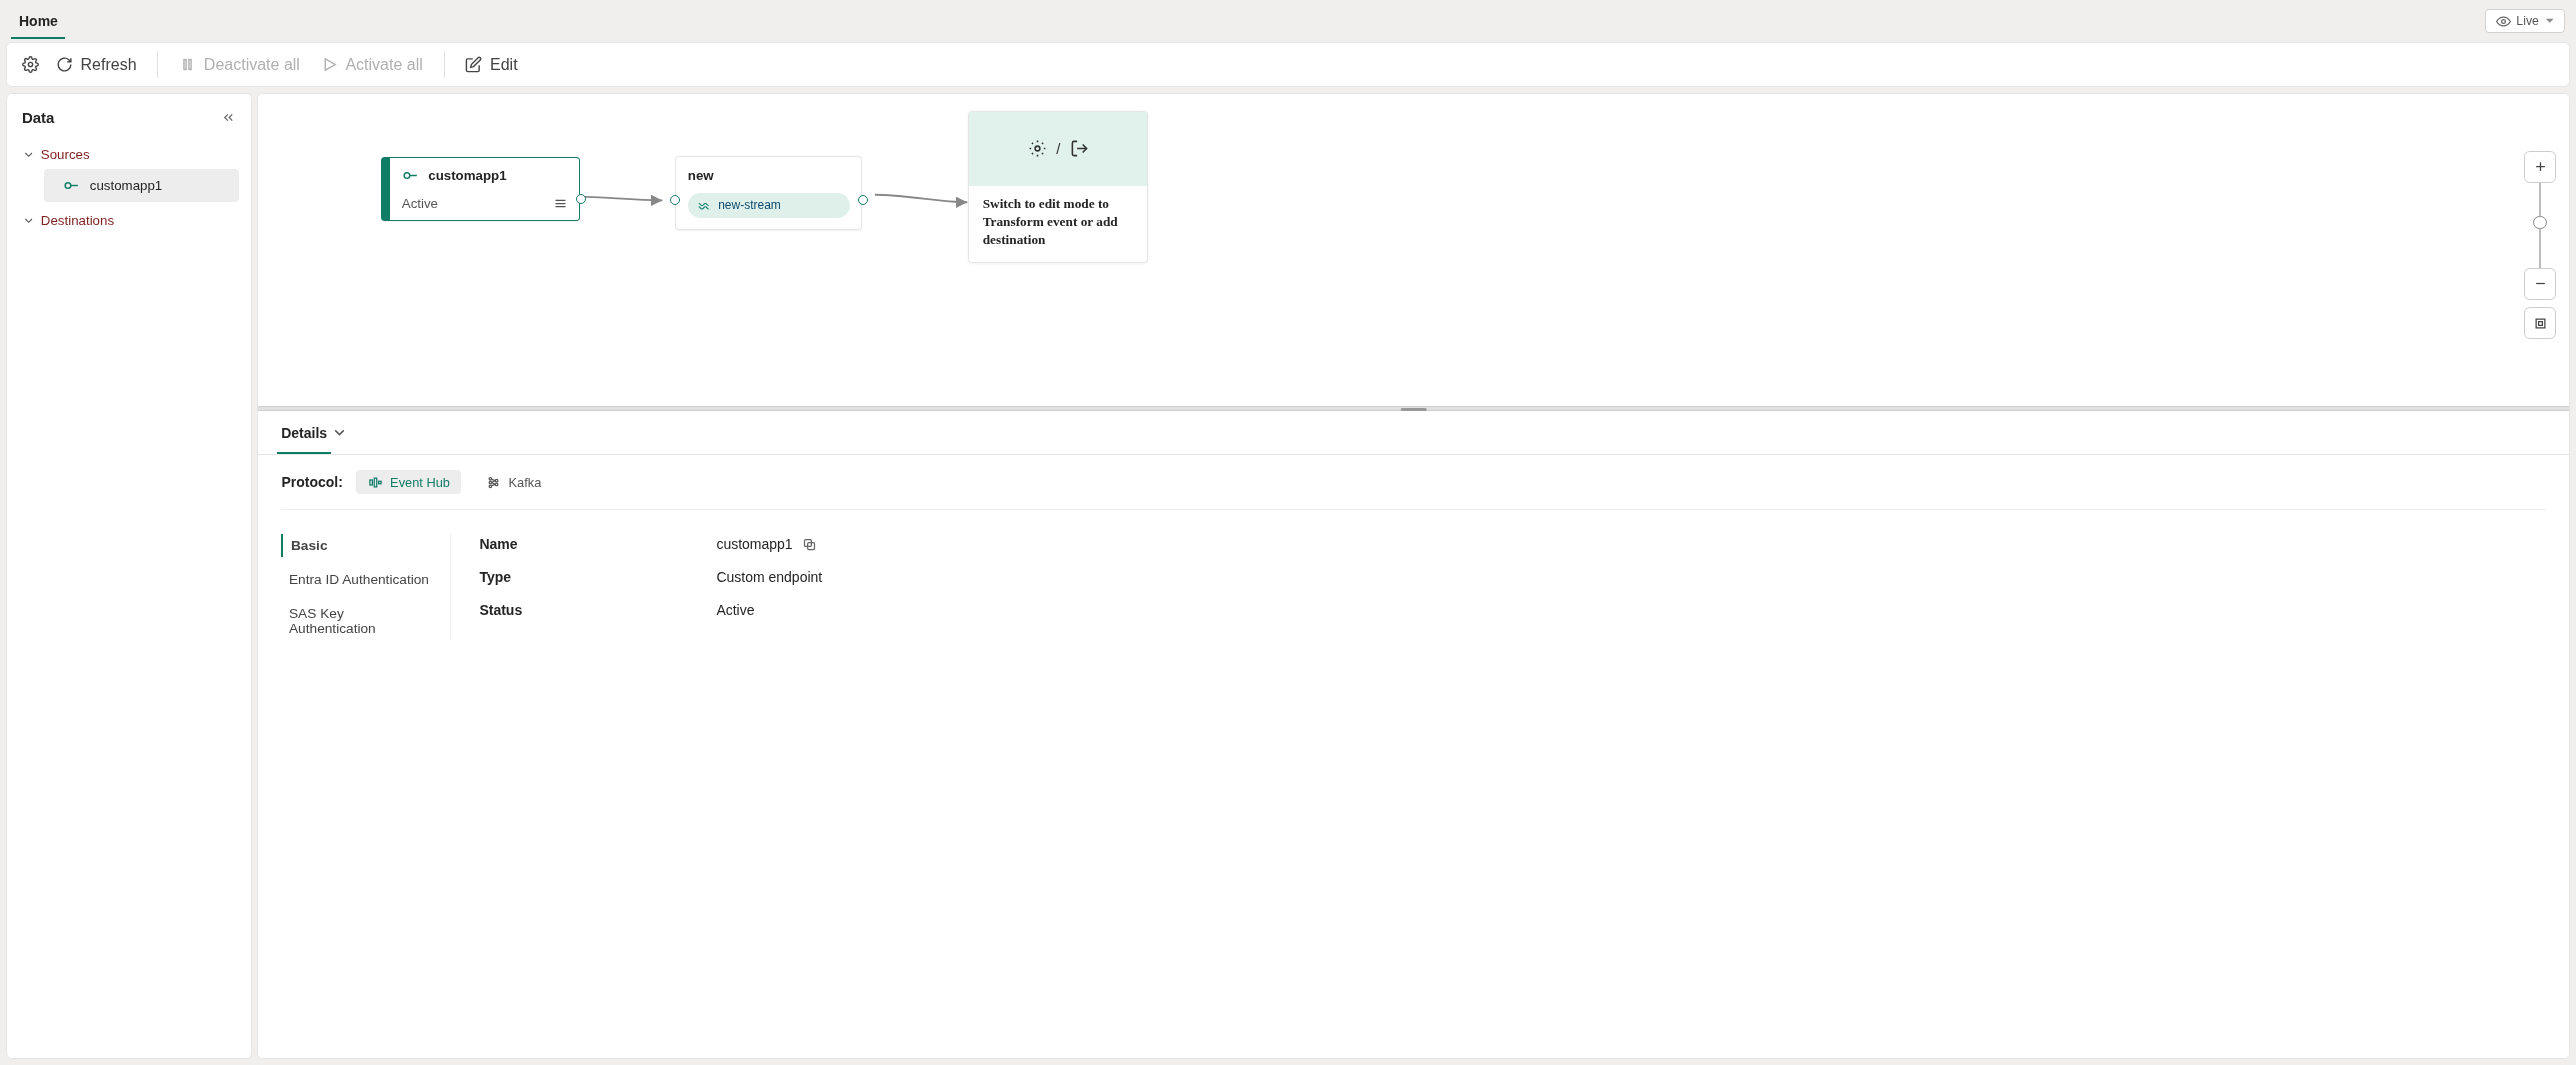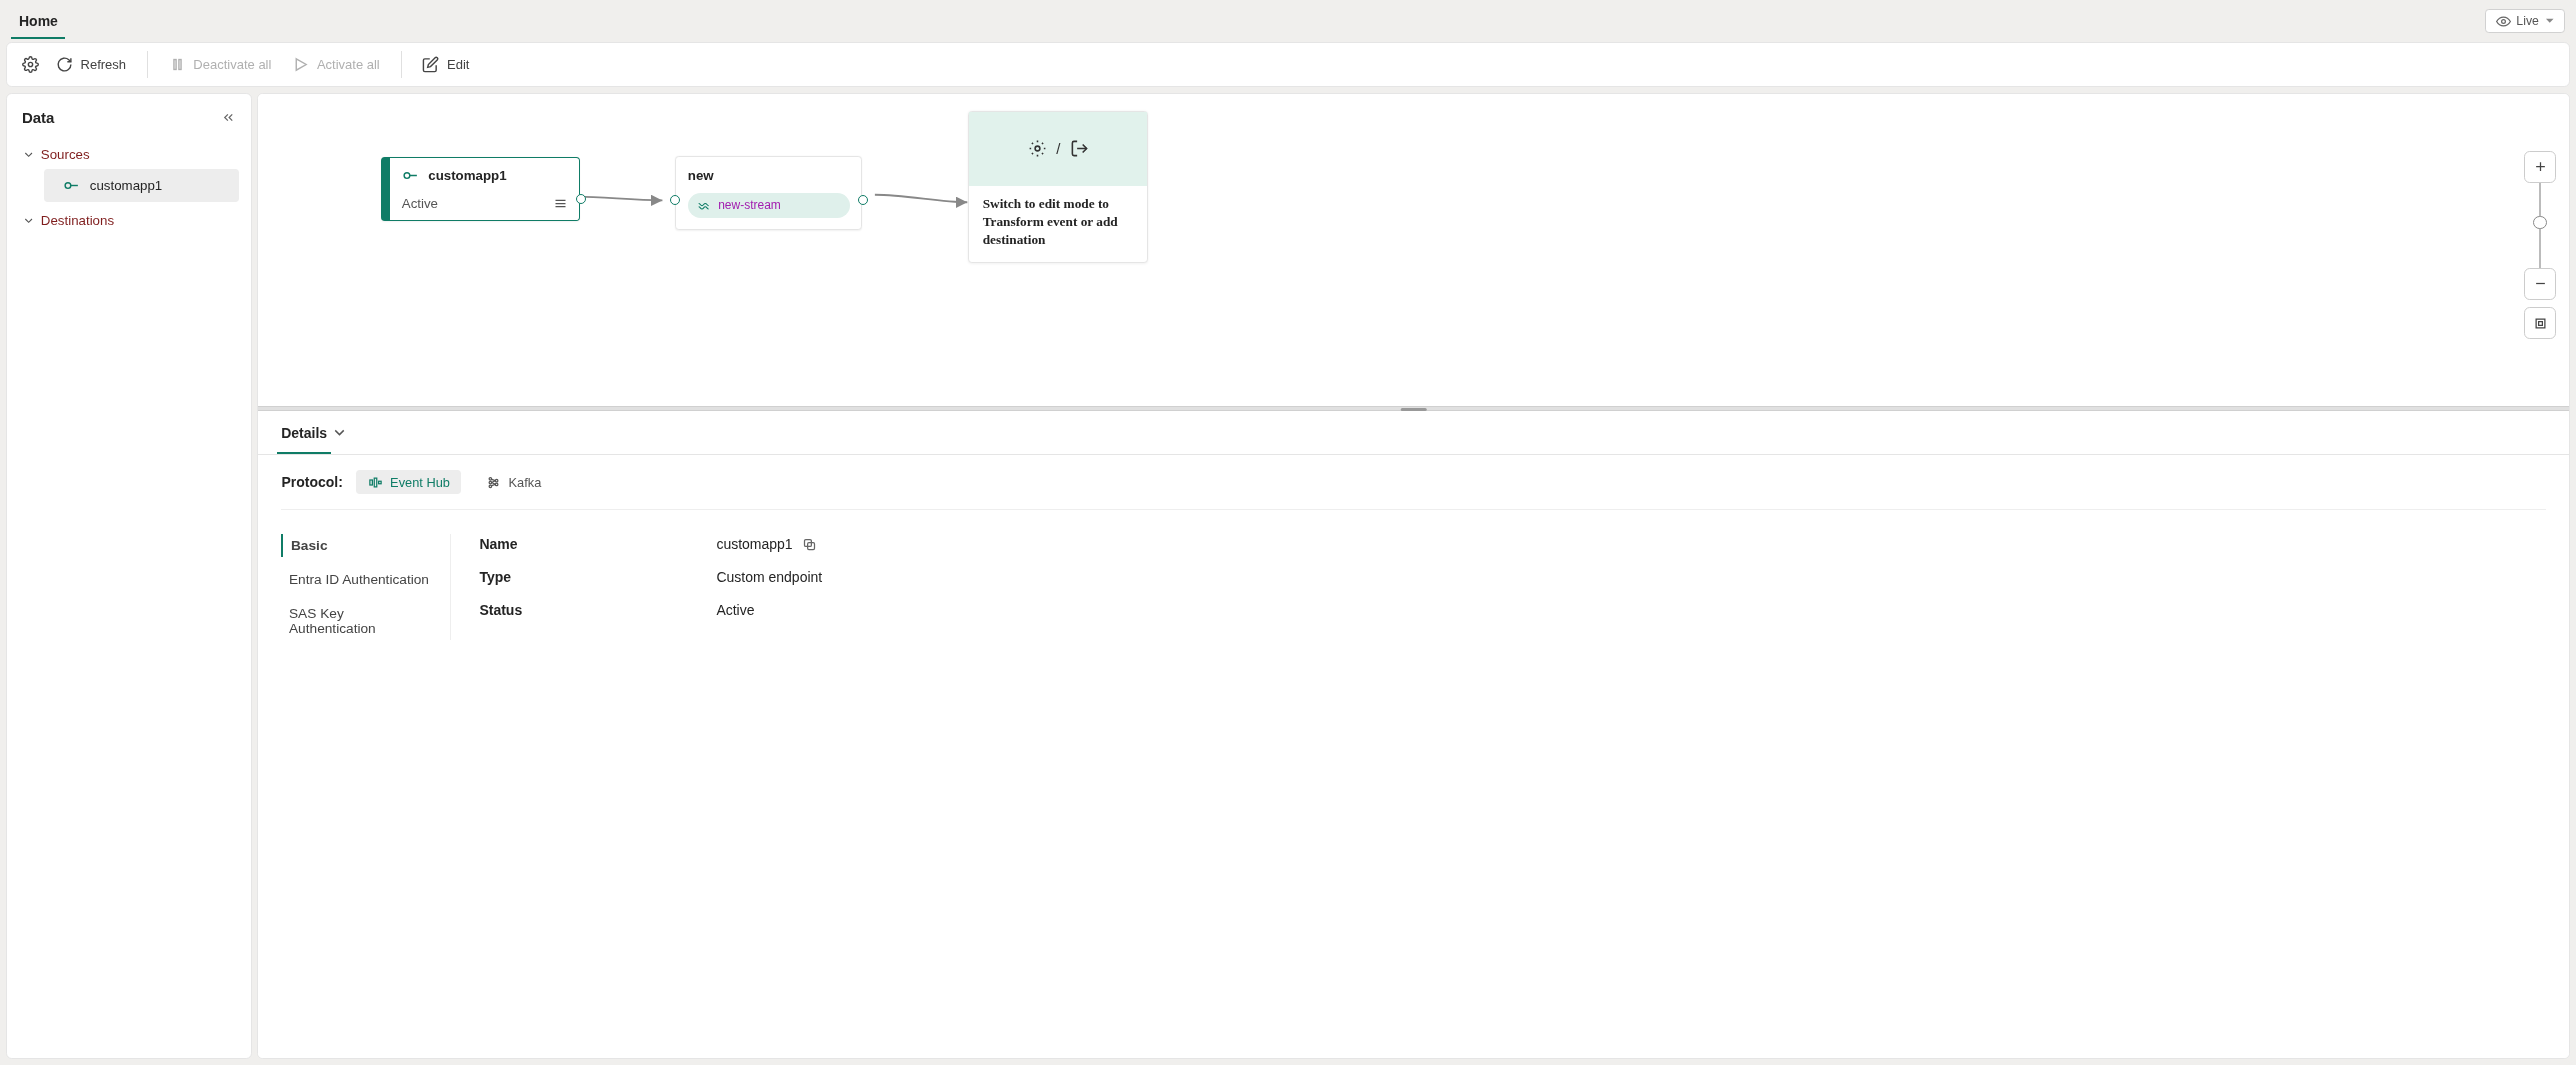--- a/index.html
+++ b/index.html
@@ -6,21 +6,21 @@
     body { font-family: 'Segoe UI', Tahoma, sans-serif; background: #f0efed; color: #242424; font-size: 13.3px; }
 
     
     .top-row { display: flex; align-items: center; justify-content: space-between; height: 42px; padding: 0 11.4px; background: #f0efed; }
     .tab-home { font-weight: 600; font-size: 14px; padding: 9.5px 7.6px 7.6px; border-bottom: 2.8px solid #0f7c66; }
     .live-btn { display:flex; align-items:center; gap:5.7px; background:#fff; border:0.9px solid #d1d1d1; border-radius:3.8px; padding:3.8px 9.5px; font-size:12.3px; cursor:pointer; color:#555; }
 
     
     .toolbar { display:flex; align-items:center; height:45px; background:#fff; border:0.9px solid #e5e5e5; border-radius:5.7px; margin:0 5.7px; padding:0 9.5px; gap:1.9px;}
     .toolbar-sep { width:0.9px; height:26.5px; background:#e0e0e0; margin:0 9.5px; }
-    .toolbar-btn { display:flex; align-items:center; gap:7.6px; padding:5.7px 9.5px; border:none; background:transparent; cursor:pointer; font-size:13px; color:#424242; border-radius:3.8px;}
+    .toolbar-btn { display:flex; align-items:center; gap:7.6px; padding:5.7px 9.5px; border:none; background:transparent; cursor:pointer; font-size:16px; color:#424242; border-radius:3.8px;}
     .toolbar-btn.disabled { color:#b0b0b0; cursor:default; }
     .toolbar-btn svg { width:17px; height:17px; }
     .gear-btn { padding:5.7px; }
 
     
     .main { display:flex; margin:5.7px; gap:5.7px; height: calc(100vh - 99px); min-height: 530px;}
 
     
     .sidebar { width:246px; background:#fff; border:0.9px solid #e5e5e5; border-radius:5.7px; padding:11.4px 7.6px; }
     .sidebar-header { display:flex; justify-content:space-between; align-items:center; padding:3.8px 7.6px 13.3px; }
@@ -39,21 +39,21 @@
     
     .node { position:absolute; background:#fff; border:0.9px solid #ccc; border-radius:3.8px; box-shadow:0 0.9px 1.9px rgba(0,0,0,.06); }
     .node.selected { border:1.9px solid #0f7c66; border-left:9.5px solid #0f7c66; }
     .node-head { display:flex; align-items:center; gap:9.5px; padding:9.5px 11.4px 5.7px; }
     .node-title { font-weight:600; font-size:13.3px; }
     .node-icon { color:#0f7c66; }
     .node-foot { display:flex; align-items:center; justify-content:space-between; padding:5.7px 11.4px 9.5px; color:#555; font-size:13.3px;}
     .port { position:absolute; width:10.4px; height:10.4px; border:1.9px solid #0f7c66; background:#fff; border-radius:50%; }
 
     .node-stream { position:absolute; background:#fff; border:0.9px solid #e5e5e5; border-radius:3.8px; padding:11.4px; width:187px; box-shadow:0 0.9px 1.9px rgba(0,0,0,.06);}
-    .stream-tag { display:flex; align-items:center; gap:7.6px; background:#dff0eb; color:#a21caf; padding:5.7px 9.5px; border-radius:13.3px; font-size:12px; margin-top:9.5px;}
+    .stream-tag { display:flex; align-items:center; gap:7.6px; background:#dff0eb; color:#0c4a6e; padding:5.7px 9.5px; border-radius:13.3px; font-size:12px; margin-top:9.5px;}
     .stream-title { font-weight:600; font-size:13.3px; }
 
     .node-dest { position:absolute; width:180px; border:0.9px solid #e5e5e5; border-radius:3.8px; background:#fff; box-shadow:0 0.9px 2.8px rgba(0,0,0,.06);}
     .dest-top { background:#e1f2ec; height:74px; display:flex; align-items:center; justify-content:center; gap:9.5px; color:#333; font-size:15px;}
     .dest-bottom { padding:9.5px 13.3px 13.3px; font-size:13.3px; font-weight:600; line-height:1.35;font-family:Liberation Serif, serif;}
 
     .edge { position:absolute; pointer-events:none; }
 
     
     .canvas-controls { position:absolute; right:13.3px; top:57px; display:flex; flex-direction:column; align-items:center; gap:0;}

